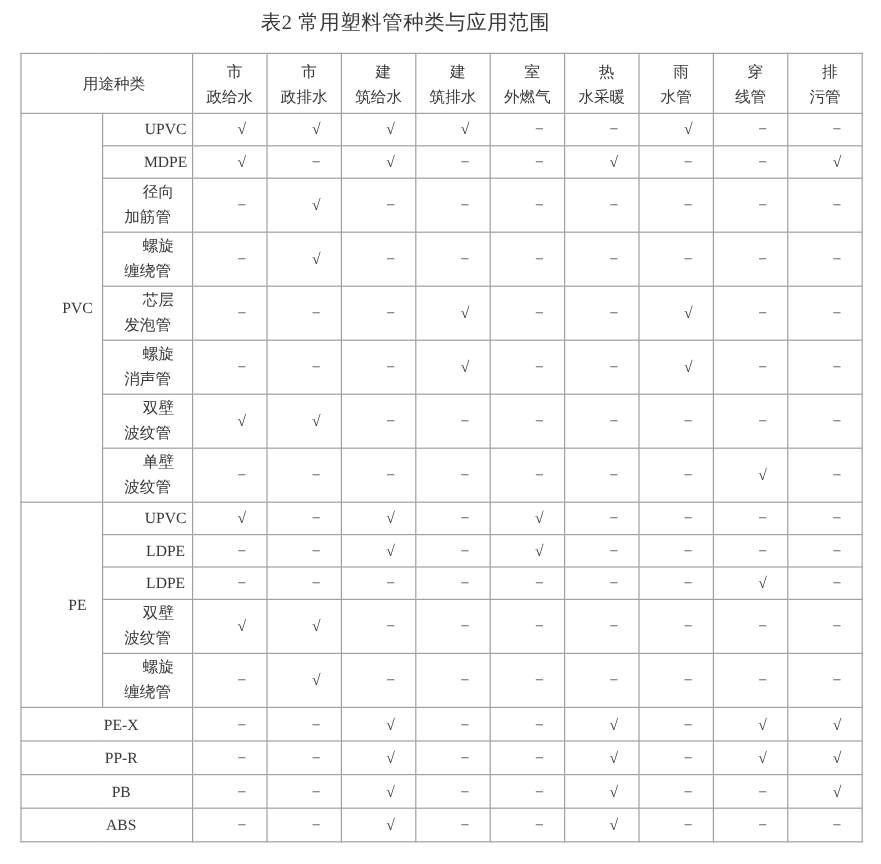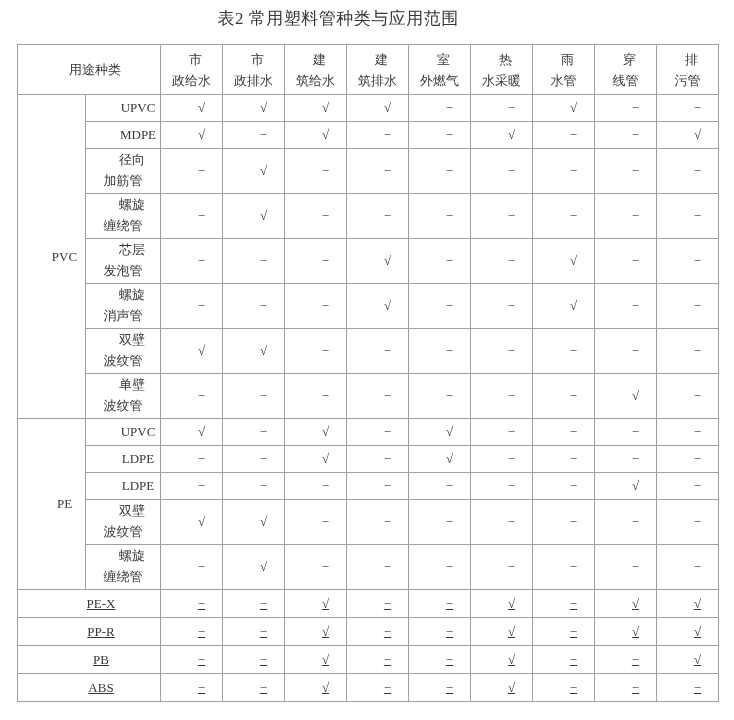--- a/index.html
+++ b/index.html
@@ -26,21 +26,21 @@
   td,th{
     border:1px solid var(--border);
     padding:0;margin:0;
     font-weight:normal;font-size:13px;
     text-align:center;vertical-align:middle;
     overflow:hidden;
   }
   thead tr{height:50px;}
   tr.single{height:27px;}
   tr.double{height:45px;}
-  tr.footer{height:28px;text-decoration:underline;}
+  tr.footer{height:28px;}
   .corner{text-indent:12px;}
   .hl1{line-height:21px;text-indent:8px;}
   .hl2{line-height:21px;text-indent:0;}
   .group-text{text-indent:26px;}
   .type .one{text-indent:30px;line-height:22px;}
   .type .l1{text-indent:18px;line-height:22px;}
   .type .l2{text-indent:0;line-height:22px;font-family:Liberation Mono, monospace;}
   .flabel{text-indent:24px;}
   .mark{text-indent:20px;}
   .check{font-style:italic;}

